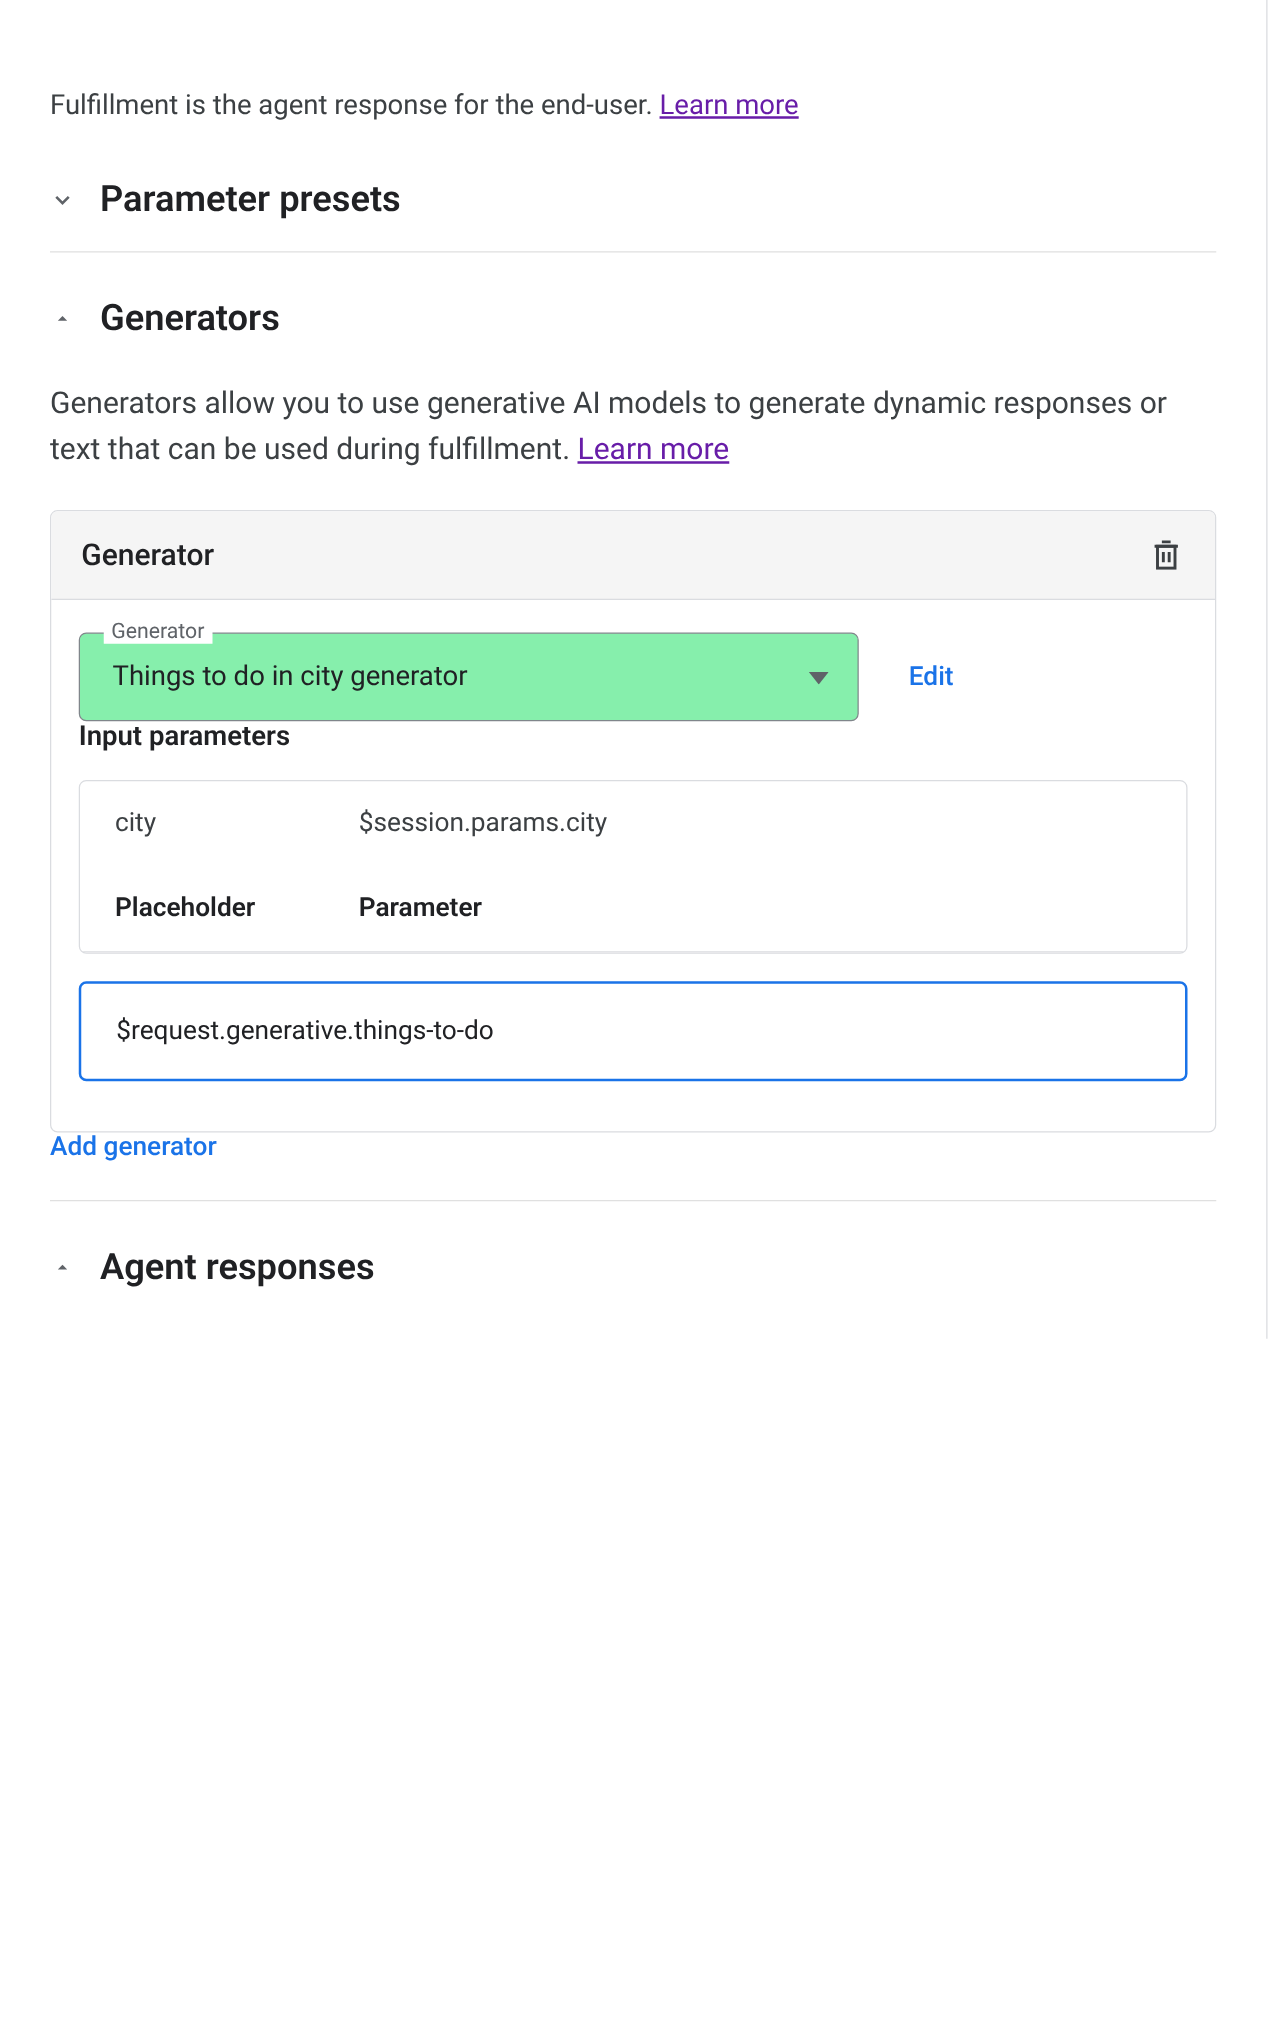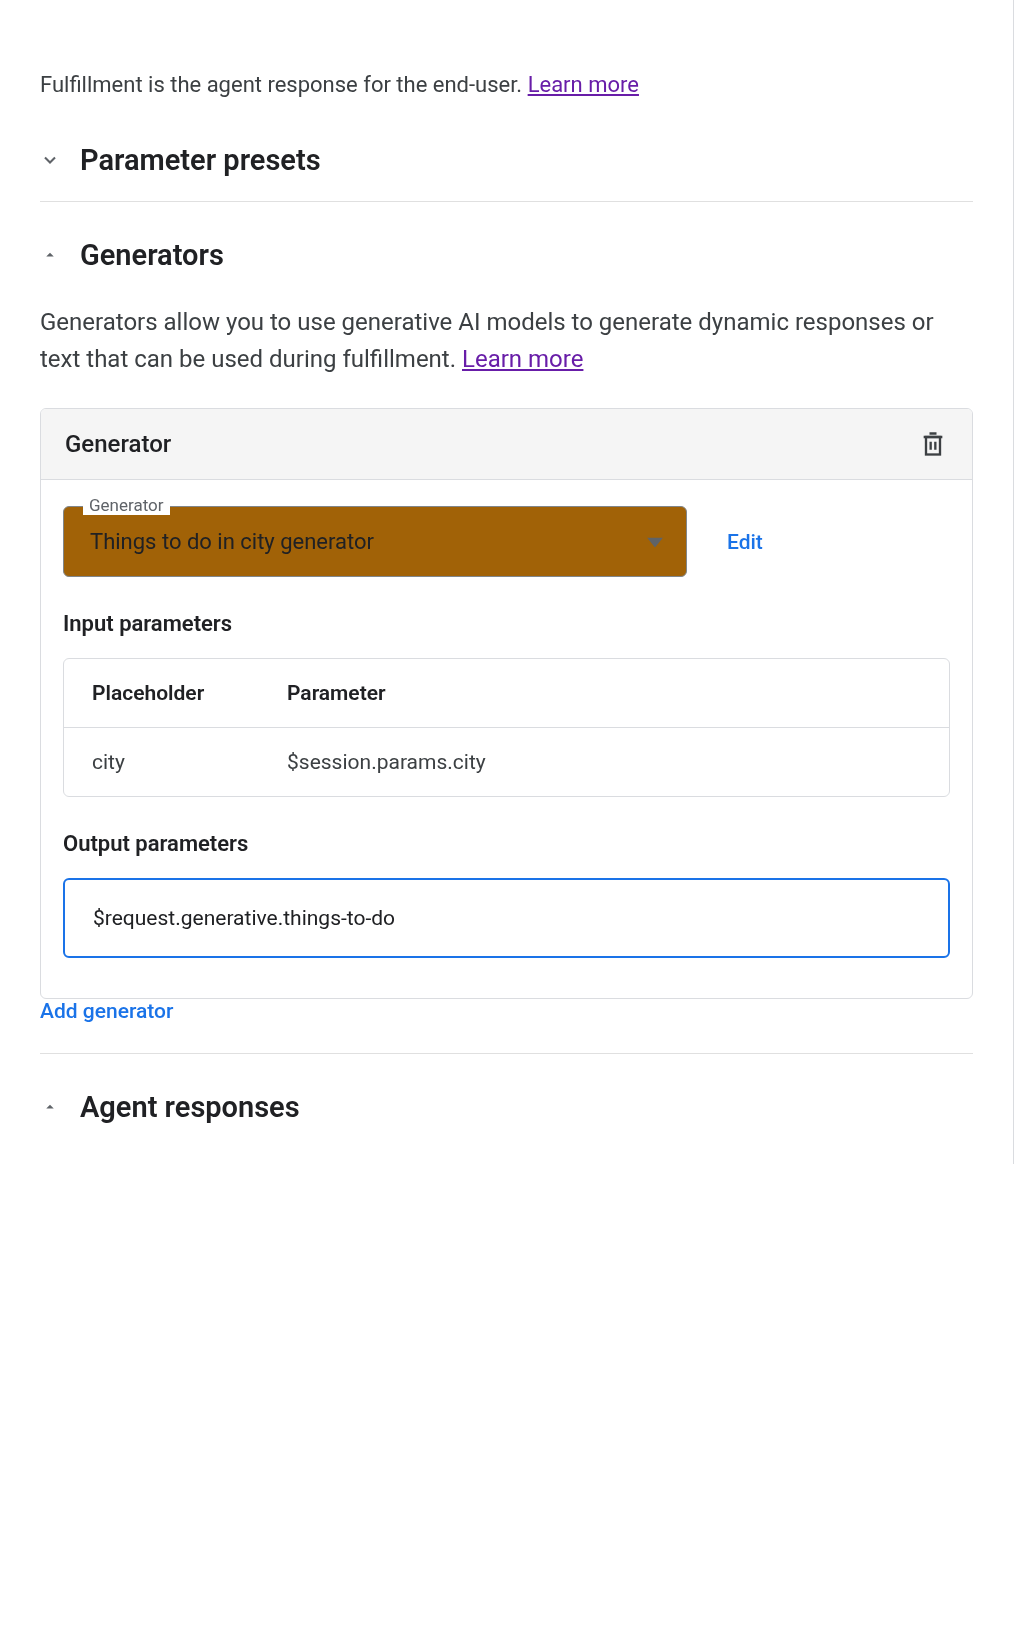--- a/index.html
+++ b/index.html
@@ -143,21 +143,21 @@
       font-size: 17px;
       color: #5f6368;
     }
     .select-field {
       width: 100%;
       border: 1px solid #80868b;
       border-radius: 6px;
       padding: 22px 54px 22px 26px;
       font-size: 22px;
       color: #202124;
-      background: #a16207;
+      background: #86efac;
       cursor: pointer;
       display: flex;
       align-items: center;
       justify-content: space-between;
     }
     .dropdown-icon {
       position: absolute;
       right: 24px;
       top: 50%;
       transform: translateY(-50%);
@@ -201,21 +201,20 @@
     }
     .prompt-text {
       font-size: 21px;
       color: #3c4043;
       margin-top: 18px;
     }
     .sub-heading {
       font-size: 22px;
       font-weight: 600;
       color: #202124;
-      margin-top: 34px;
     }
     .param-table {
       border: 1px solid #dadce0;
       border-radius: 6px;
       margin-top: 22px;
       overflow: hidden;
     }
     .param-table-row {
       display: flex;
       padding: 22px 28px;
@@ -326,31 +325,30 @@
                 </svg>
             </span>
           </div>
           <span class="edit-link">Edit</span>
         </div>
 
 
         <div class="sub-heading">Input parameters</div>
 
         <div class="param-table">
+          <div class="param-table-row">
+            <div class="param-table-cell placeholder-col">city</div>
+            <div class="param-table-cell parameter-col">$session.params.city</div>
+          </div>
           <div class="param-table-row param-table-header-row">
             <div class="param-table-cell param-table-header-cell placeholder-col">Placeholder</div>
             <div class="param-table-cell param-table-header-cell parameter-col">Parameter</div>
           </div>
-          <div class="param-table-row">
-            <div class="param-table-cell placeholder-col">city</div>
-            <div class="param-table-cell parameter-col">$session.params.city</div>
-          </div>
         </div>
 
-        <div class="sub-heading">Output parameters</div>
 
         <div class="output-field">$request.generative.things-to-do</div>
       </div>
     </div>
 
     <div class="add-generator">
       <span class="add-generator-link">Add generator</span>
     </div>
   </div>
 

